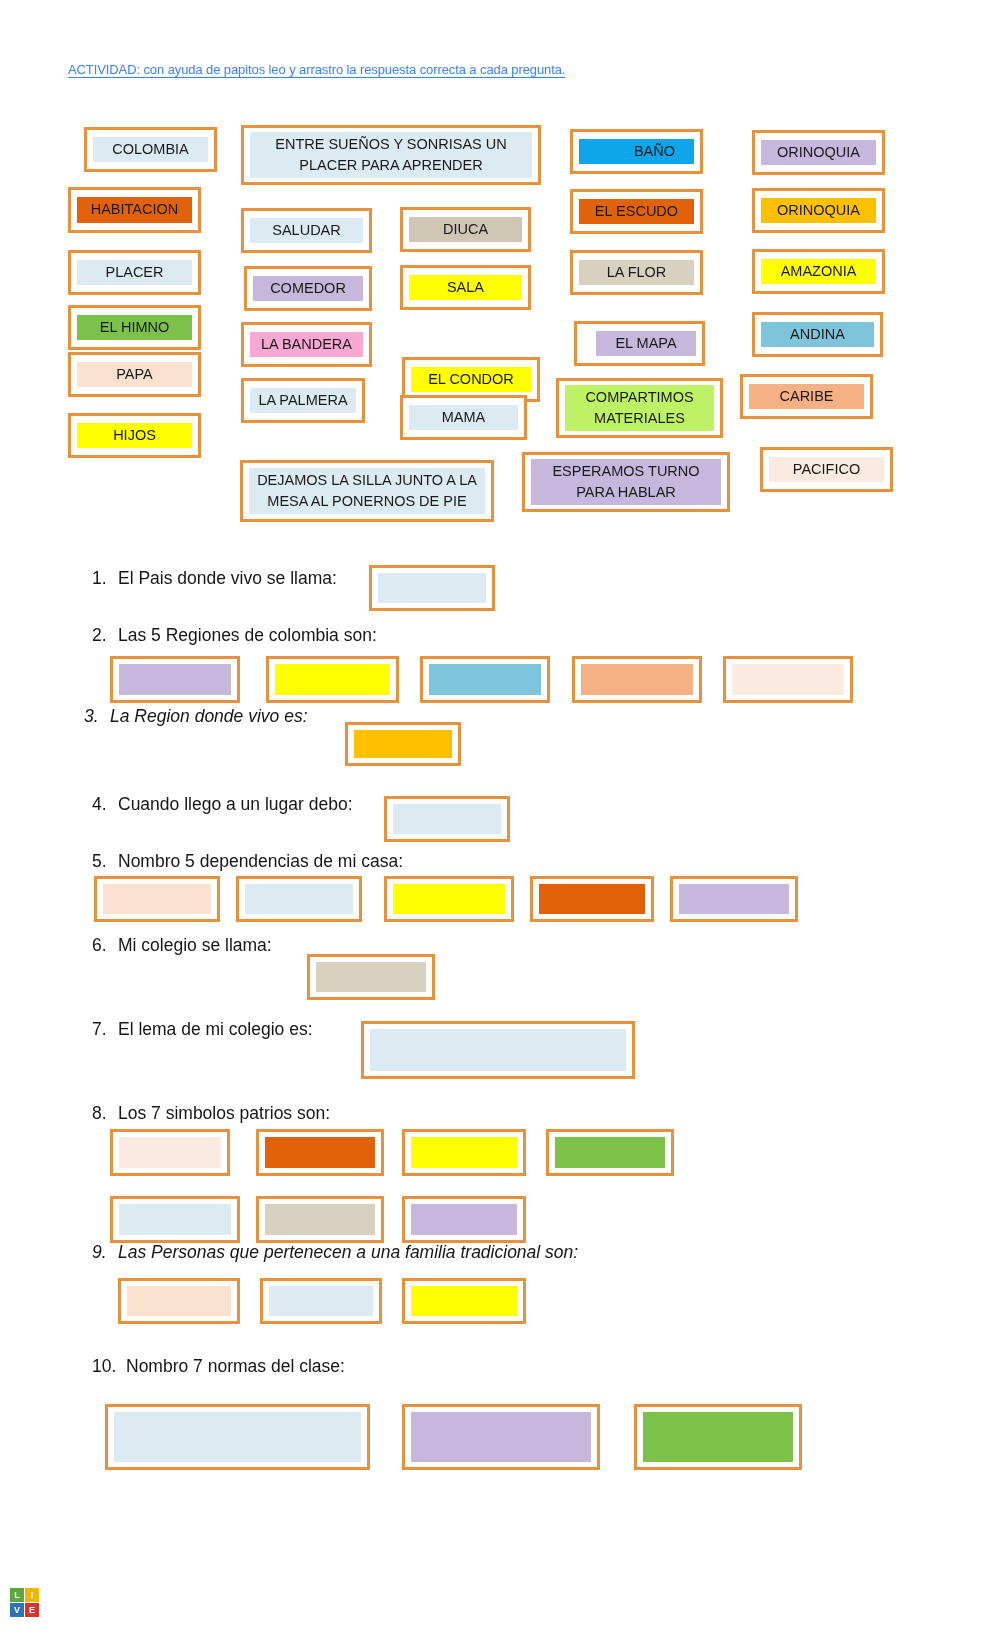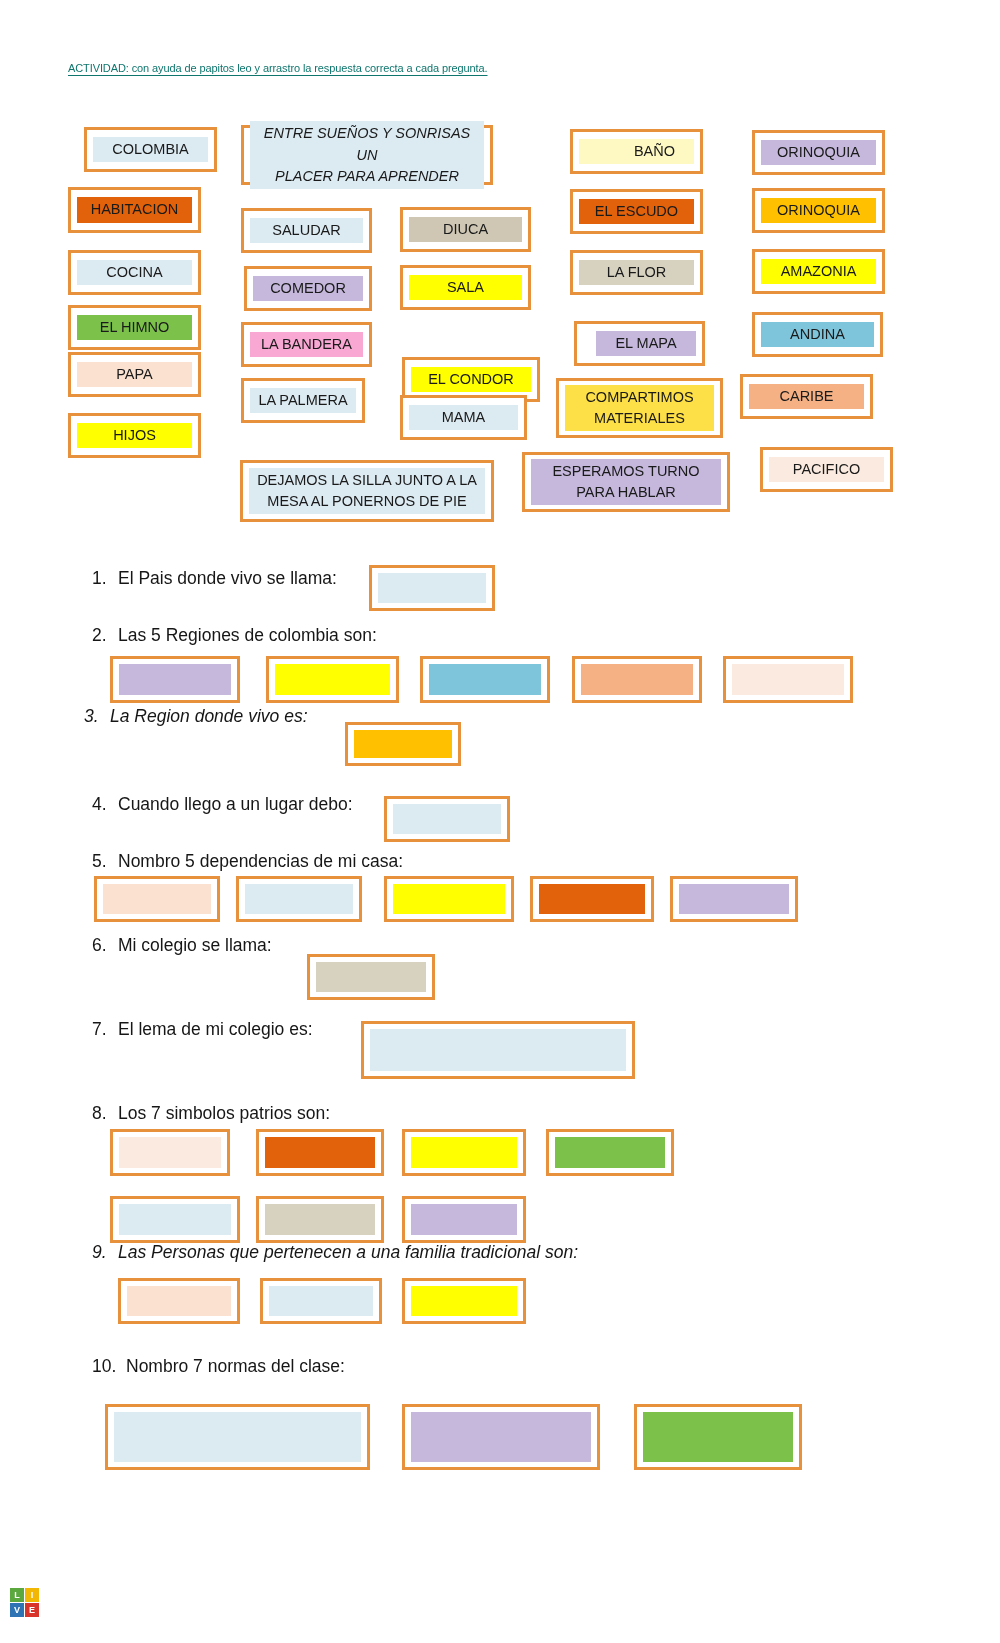--- a/index.html
+++ b/index.html
@@ -15,22 +15,22 @@
     font-family: "Liberation Sans", sans-serif;
     overflow: hidden;
   }
 
   
   #heading {
     position: absolute;
     left: 68px;
     top: 62px;
     width: 860px;
-    font-size: 11px;
-    color: #0f766e;
+    font-size: 13px;
+    color: #3b82f6;
     letter-spacing: -0.1px;
     white-space: nowrap;
   }
   #heading .under {
     text-decoration: underline;
     text-underline-offset: 3px;
   }
 
   
   .chip {
@@ -126,47 +126,47 @@
 <body>
 
 <div id="heading">
   <span class="under">ACTIVIDAD: con ayuda de papitos leo y  arrastro  la respuesta correcta  a  cada pregunta.</span>
 </div>
 
 <div id="word-bank">
     <div class="chip" style="left: 84px; top: 127px; width: 133px; height: 45px;">
       <div class="fill" style="background: rgb(220, 234, 242);">COLOMBIA</div>
     </div>
-    <div class="chip wide" style="left: 241px; top: 125px; width: 252px; height: 60px; font-style: italic;">
+    <div class="chip wide" style="left: 241px; top: 125px; width: 300px; height: 60px;">
       <div class="fill" style="background: rgb(220, 234, 242);">ENTRE SUEÑOS Y SONRISAS UN
 PLACER PARA APRENDER</div>
     </div>
     <div class="chip" style="left: 570px; top: 129px; width: 133px; height: 45px;">
-      <div class="fill" style="background: #fef9c3; padding-left: 44px;">BAÑO</div>
+      <div class="fill" style="background: #0ea5e9; padding-left: 44px;">BAÑO</div>
     </div>
     <div class="chip" style="left: 752px; top: 130px; width: 133px; height: 45px;">
       <div class="fill" style="background: rgb(197, 184, 220);">ORINOQUIA</div>
     </div>
     <div class="chip" style="left: 68px; top: 187px; width: 133px; height: 46px;">
       <div class="fill" style="background: rgb(226, 98, 11);">HABITACION</div>
     </div>
     <div class="chip" style="left: 241px; top: 208px; width: 131px; height: 45px;">
       <div class="fill" style="background: rgb(220, 234, 242);">SALUDAR</div>
     </div>
     <div class="chip" style="left: 400px; top: 207px; width: 131px; height: 45px;">
       <div class="fill" style="background: rgb(207, 199, 180);">DIUCA</div>
     </div>
     <div class="chip" style="left: 570px; top: 189px; width: 133px; height: 45px;">
       <div class="fill" style="background: rgb(226, 98, 11);">EL ESCUDO</div>
     </div>
     <div class="chip" style="left: 752px; top: 188px; width: 133px; height: 45px;">
       <div class="fill" style="background: rgb(255, 192, 0);">ORINOQUIA</div>
     </div>
     <div class="chip" style="left: 68px; top: 250px; width: 133px; height: 45px;">
-      <div class="fill" style="background: rgb(220, 234, 242);">COCINA</div>
+      <div class="fill" style="background: rgb(220, 234, 242);">PLACER</div>
     </div>
     <div class="chip" style="left: 244px; top: 266px; width: 128px; height: 45px;">
       <div class="fill" style="background: rgb(197, 184, 220);">COMEDOR</div>
     </div>
     <div class="chip" style="left: 400px; top: 265px; width: 131px; height: 45px;">
       <div class="fill" style="background: rgb(255, 255, 0);">SALA</div>
     </div>
     <div class="chip" style="left: 570px; top: 250px; width: 133px; height: 45px;">
       <div class="fill" style="background: rgb(215, 210, 192);">LA FLOR</div>
     </div>
@@ -191,21 +191,21 @@
     <div class="chip" style="left: 68px; top: 352px; width: 133px; height: 45px;">
       <div class="fill" style="background: rgb(251, 226, 208);">PAPA</div>
     </div>
     <div class="chip" style="left: 241px; top: 378px; width: 124px; height: 45px;">
       <div class="fill" style="background: rgb(220, 234, 242);">LA PALMERA</div>
     </div>
     <div class="chip" style="left: 400px; top: 395px; width: 127px; height: 45px;">
       <div class="fill" style="background: rgb(220, 234, 242);">MAMA</div>
     </div>
     <div class="chip wide" style="left: 556px; top: 378px; width: 167px; height: 60px;">
-      <div class="fill" style="background: #fde047;">COMPARTIMOS
+      <div class="fill" style="background: #bef264;">COMPARTIMOS
 MATERIALES</div>
     </div>
     <div class="chip" style="left: 740px; top: 374px; width: 133px; height: 45px;">
       <div class="fill" style="background: rgb(245, 176, 132);">CARIBE</div>
     </div>
     <div class="chip" style="left: 68px; top: 413px; width: 133px; height: 45px;">
       <div class="fill" style="background: rgb(255, 255, 0);">HIJOS</div>
     </div>
     <div class="chip wide" style="left: 240px; top: 460px; width: 254px; height: 62px;">
       <div class="fill" style="background: rgb(220, 234, 242);">DEJAMOS LA SILLA JUNTO A LA

